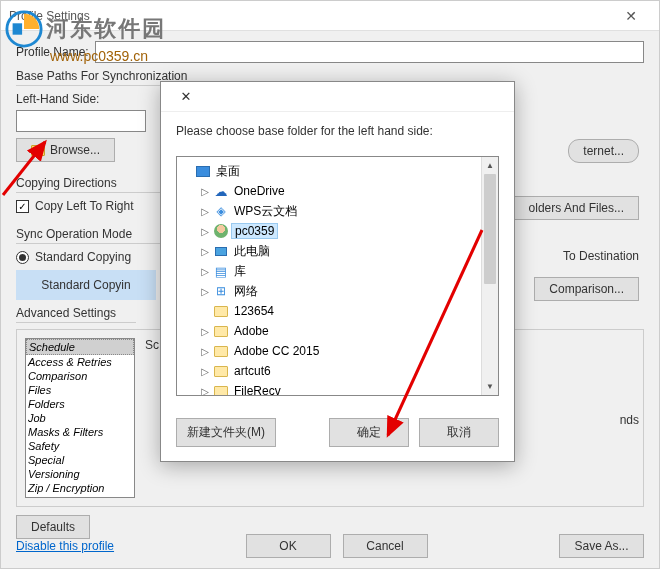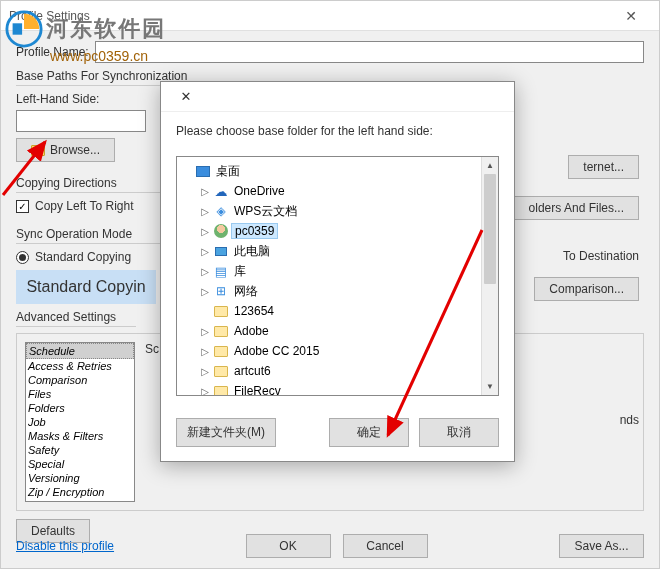--- a/index.html
+++ b/index.html
@@ -25,21 +25,21 @@
 .fieldset-title { font-size: 12px; color: #333; border-bottom: 1px solid #ccc; padding-bottom: 2px; margin-bottom: 6px; width: 180px; }
 
 .btn { background: #e1e1e1; border: 1px solid #adadad; padding: 4px 14px; font-size: 12px; color: #333; display: inline-flex; align-items: center; gap: 5px; cursor: pointer; }
 
 .folder-icon-sm { display: inline-block; width: 14px; height: 11px; background: #ffd96e; border: 1px solid #c9a227; border-radius: 1px; }
 
 .checkbox { width: 13px; height: 13px; border: 1px solid #333; background: #fff; display: inline-flex; align-items: center; justify-content: center; font-size: 10px; }
 .radio { width: 13px; height: 13px; border: 1px solid #333; border-radius: 50%; background: #fff; display: inline-flex; align-items: center; justify-content: center; }
 .radio.checked::after { content: ""; width: 7px; height: 7px; border-radius: 50%; background: #333; display: block; }
 
-.blue-banner { background: #c8dff5; padding: 8px 10px; margin: 6px 0; font-size: 16px; color: #333; }
+.blue-banner { background: #c8dff5; padding: 8px 10px; margin: 6px 0; font-size: 12px; color: #333; }
 
 .adv-box { border: 1px solid #ccc; padding: 8px; margin-top: 4px; display: flex; gap: 10px; background: #f0f0f0; }
 .adv-list { width: 110px; height: 160px; border: 1px solid #888; background: #fff; overflow: auto; font-size: 11px; font-style: italic; }
 .adv-list div { padding: 0 2px; line-height: 14px; }
 .adv-list div.sel { background: #d0d0d0; border: 1px dotted #888; margin: 0; }
 
 .bottom-buttons { position: absolute; bottom: 10px; left: 15px; right: 15px; display: flex; align-items: center; gap: 20px; }
 .bottom-buttons .link { color: #0066cc; text-decoration: underline; font-size: 12px; }
 .dialog { position: absolute; left: 160px; top: 81px; width: 355px; background: #fff; border: 1px solid #888; box-shadow: 0 4px 20px rgba(0,0,0,0.3); z-index: 20; }
 .dlg-title { height: 30px; display: flex; align-items: center; padding: 0 10px; border-bottom: 1px solid #eee; }
@@ -96,21 +96,21 @@
       <input type="text" class="field" style="flex: 1 1 0%;">
     </div>
 
     <div class="fieldset-title" style="width: 250px;">Base Paths For Synchronization</div>
     <div class="label">Left-Hand Side:</div>
     <input type="text" class="field" style="width: 130px; display: block; margin: 4px 0px 6px;">
     <button class="btn">
       <span class="folder-icon-sm"></span>
       <span>Browse...</span>
     </button>
-    <button class="btn right-label" style="top:124px;">
+    <button class="btn right-label" style="top:108px;border-radius:11px;">
         <span>ternet...</span>
       </button>
 
     <div style="height:14px"></div>
     <div class="fieldset-title">Copying Directions</div>
     <div class="row">
       <span class="checkbox">✓</span>
       <span class="label">Copy Left To Right</span>
     </div>
     <button class="btn right-label" style="top:165px;">

